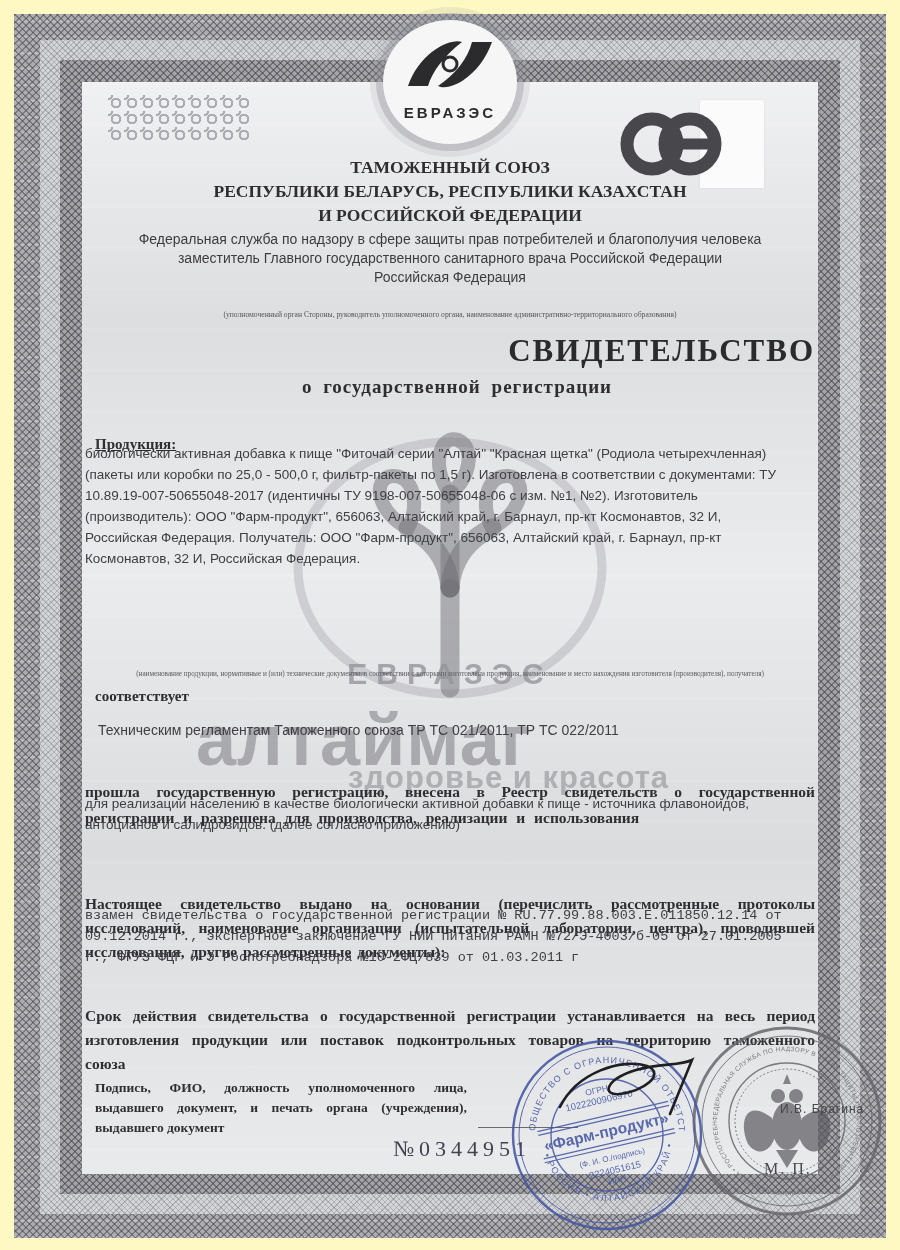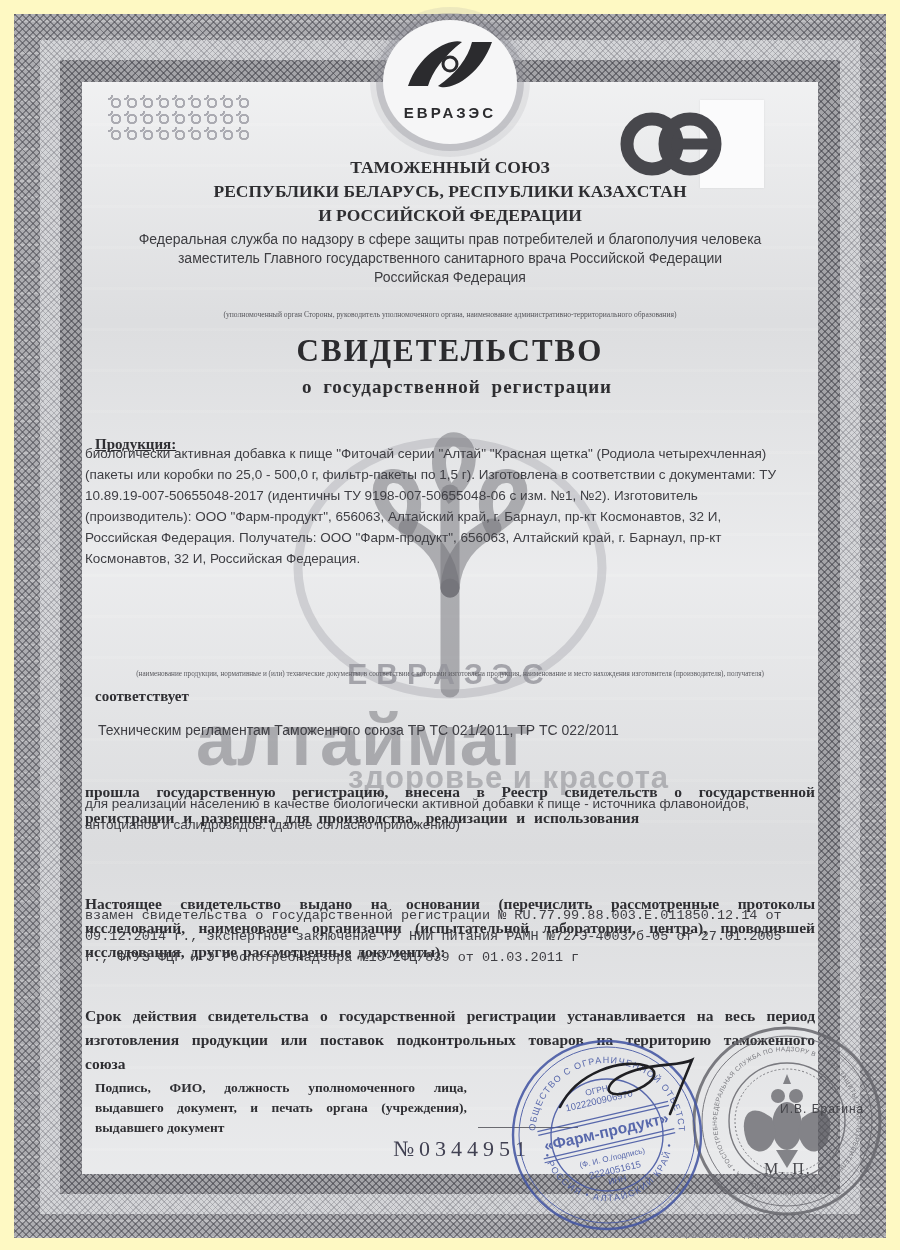--- a/index.html
+++ b/index.html
@@ -41,21 +41,21 @@
   .se-svg{left:620px;top:100px;width:108px;height:88px;z-index:5;}
   .blank-box{left:700px;top:100px;width:64px;height:88px;background:#fbfbfc;z-index:4;
     box-shadow:0 0 2px rgba(0,0,0,.08);}
 
   
   .org{left:85px;width:730px;text-align:center;font-family:"Liberation Serif",serif;
        font-weight:700;font-size:17.5px;color:#2e2e31;z-index:3;}
   .agency{left:85px;width:730px;text-align:center;font-size:14px;color:#3d3d41;z-index:3;}
   .tinynote{left:85px;width:730px;text-align:center;font-family:"Liberation Serif",serif;
        font-size:7.6px;color:#55555a;z-index:3;}
-  .title{left:85px;width:730px;text-align:center;font-family:"Liberation Serif",serif;
+  .title{left:85px;width:730px;text-align:right;font-family:"Liberation Serif",serif;
        font-weight:700;font-size:31px;letter-spacing:2px;color:#2b2b2e;z-index:3;}
   .subtitle{left:92px;width:730px;text-align:center;font-family:"Liberation Serif",serif;
        font-weight:700;font-size:19px;letter-spacing:1px;word-spacing:5px;color:#2e2e31;z-index:3;}
 
   .numrow{left:95px;top:410px;width:710px;font-size:14.5px;color:#47474c;z-index:3;}
   .numrow .val{margin-left:14px;letter-spacing:.5px;}
   .numdate{position:absolute;left:445px;top:0;}
 
   .form-serif{font-family:"Liberation Serif",serif;font-weight:700;color:#2f2f33;z-index:3;}
   .typed{font-size:13.5px;line-height:21px;color:#3e3e43;z-index:3;}

